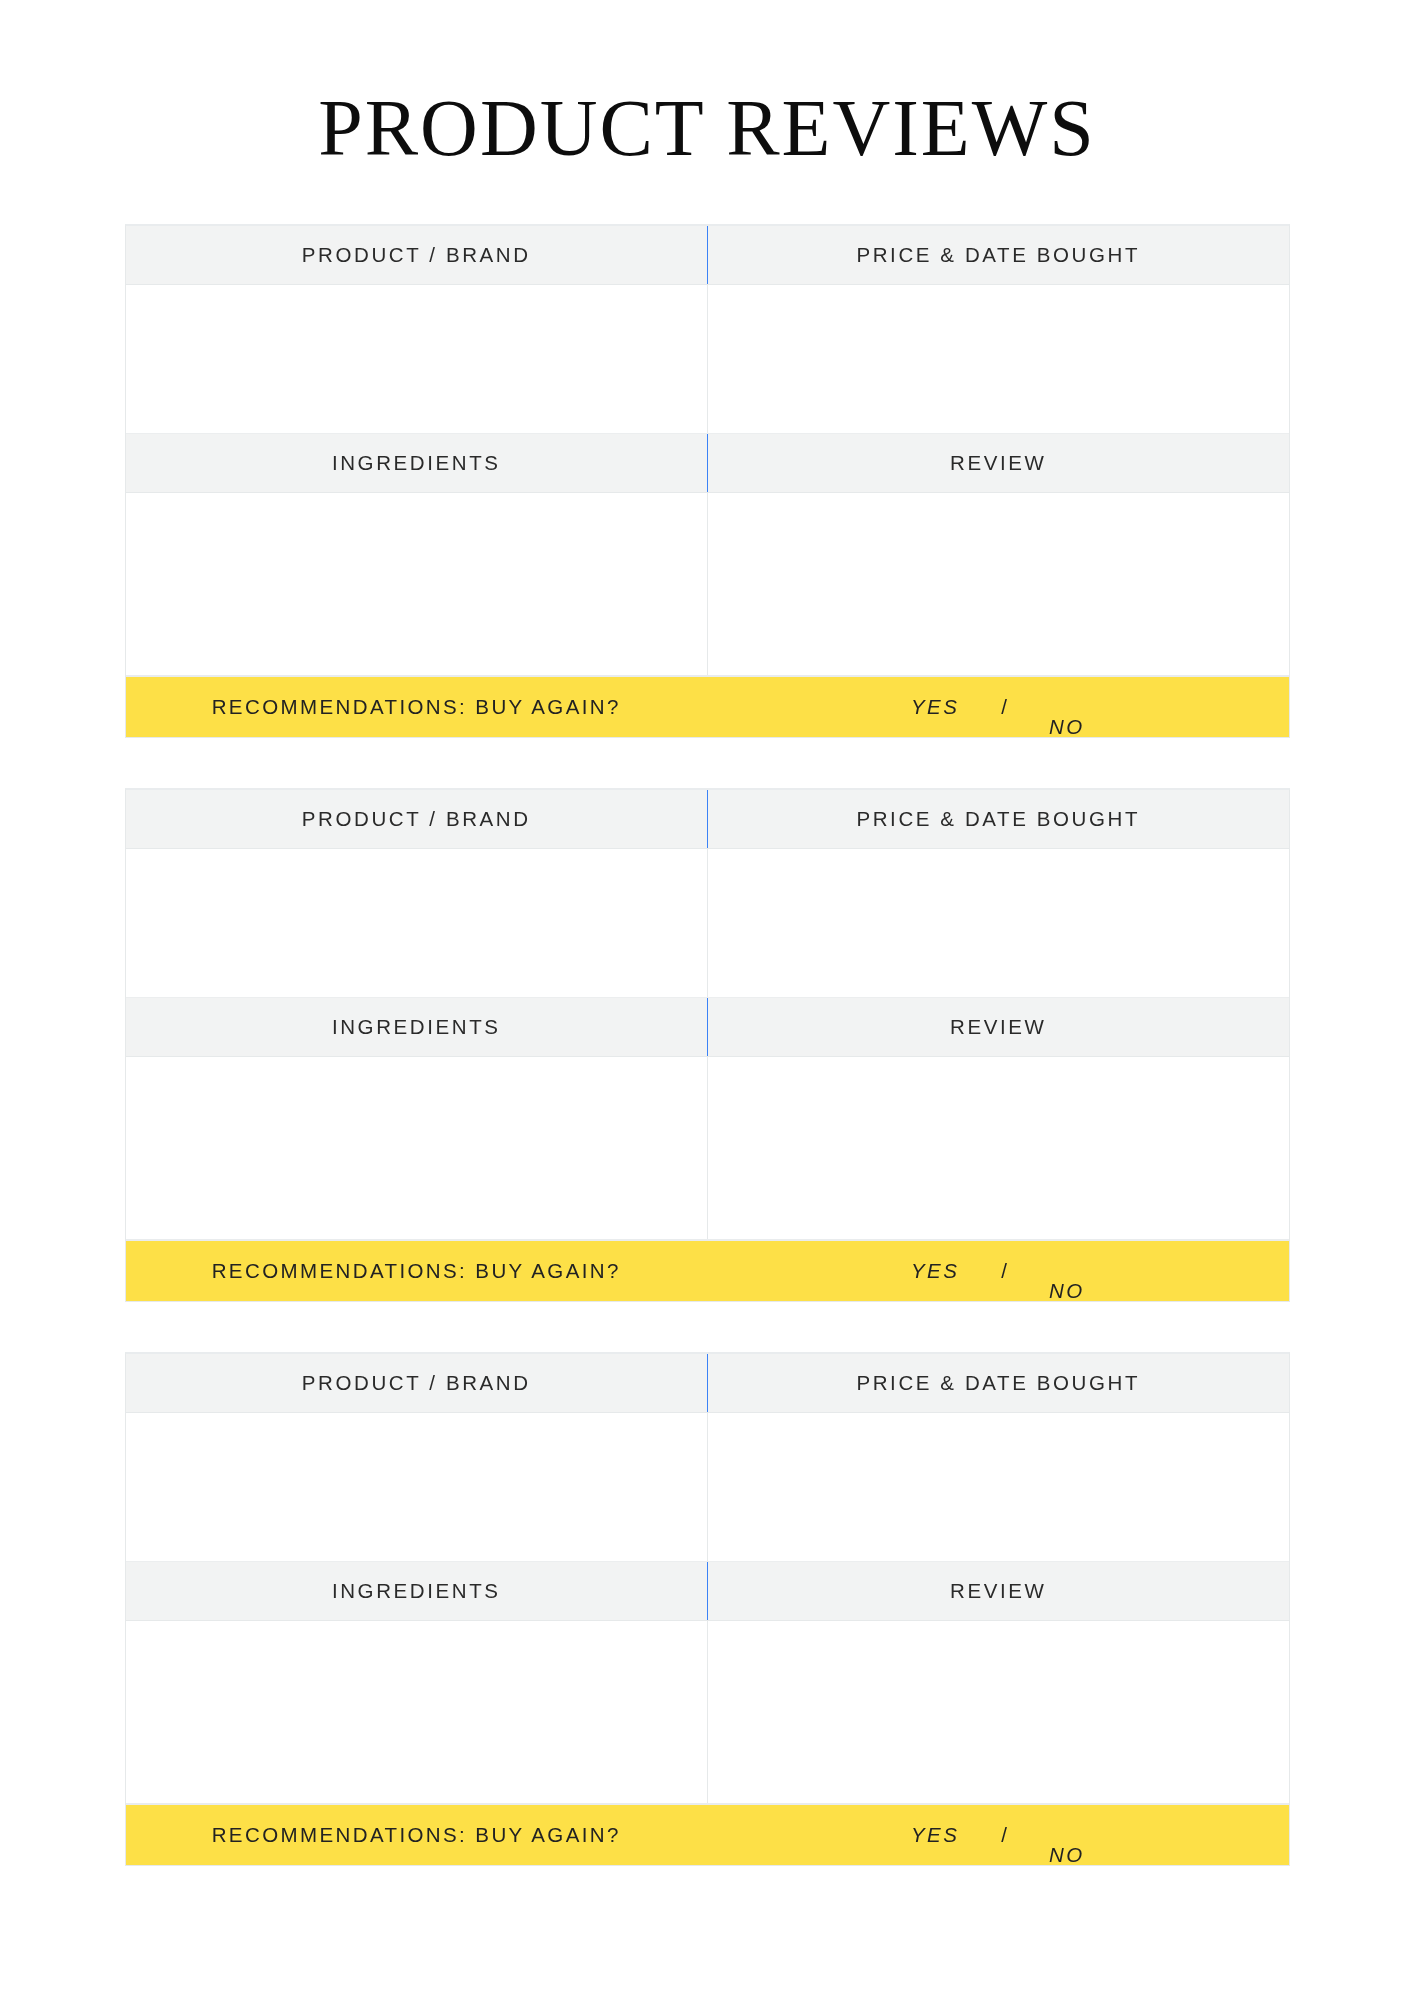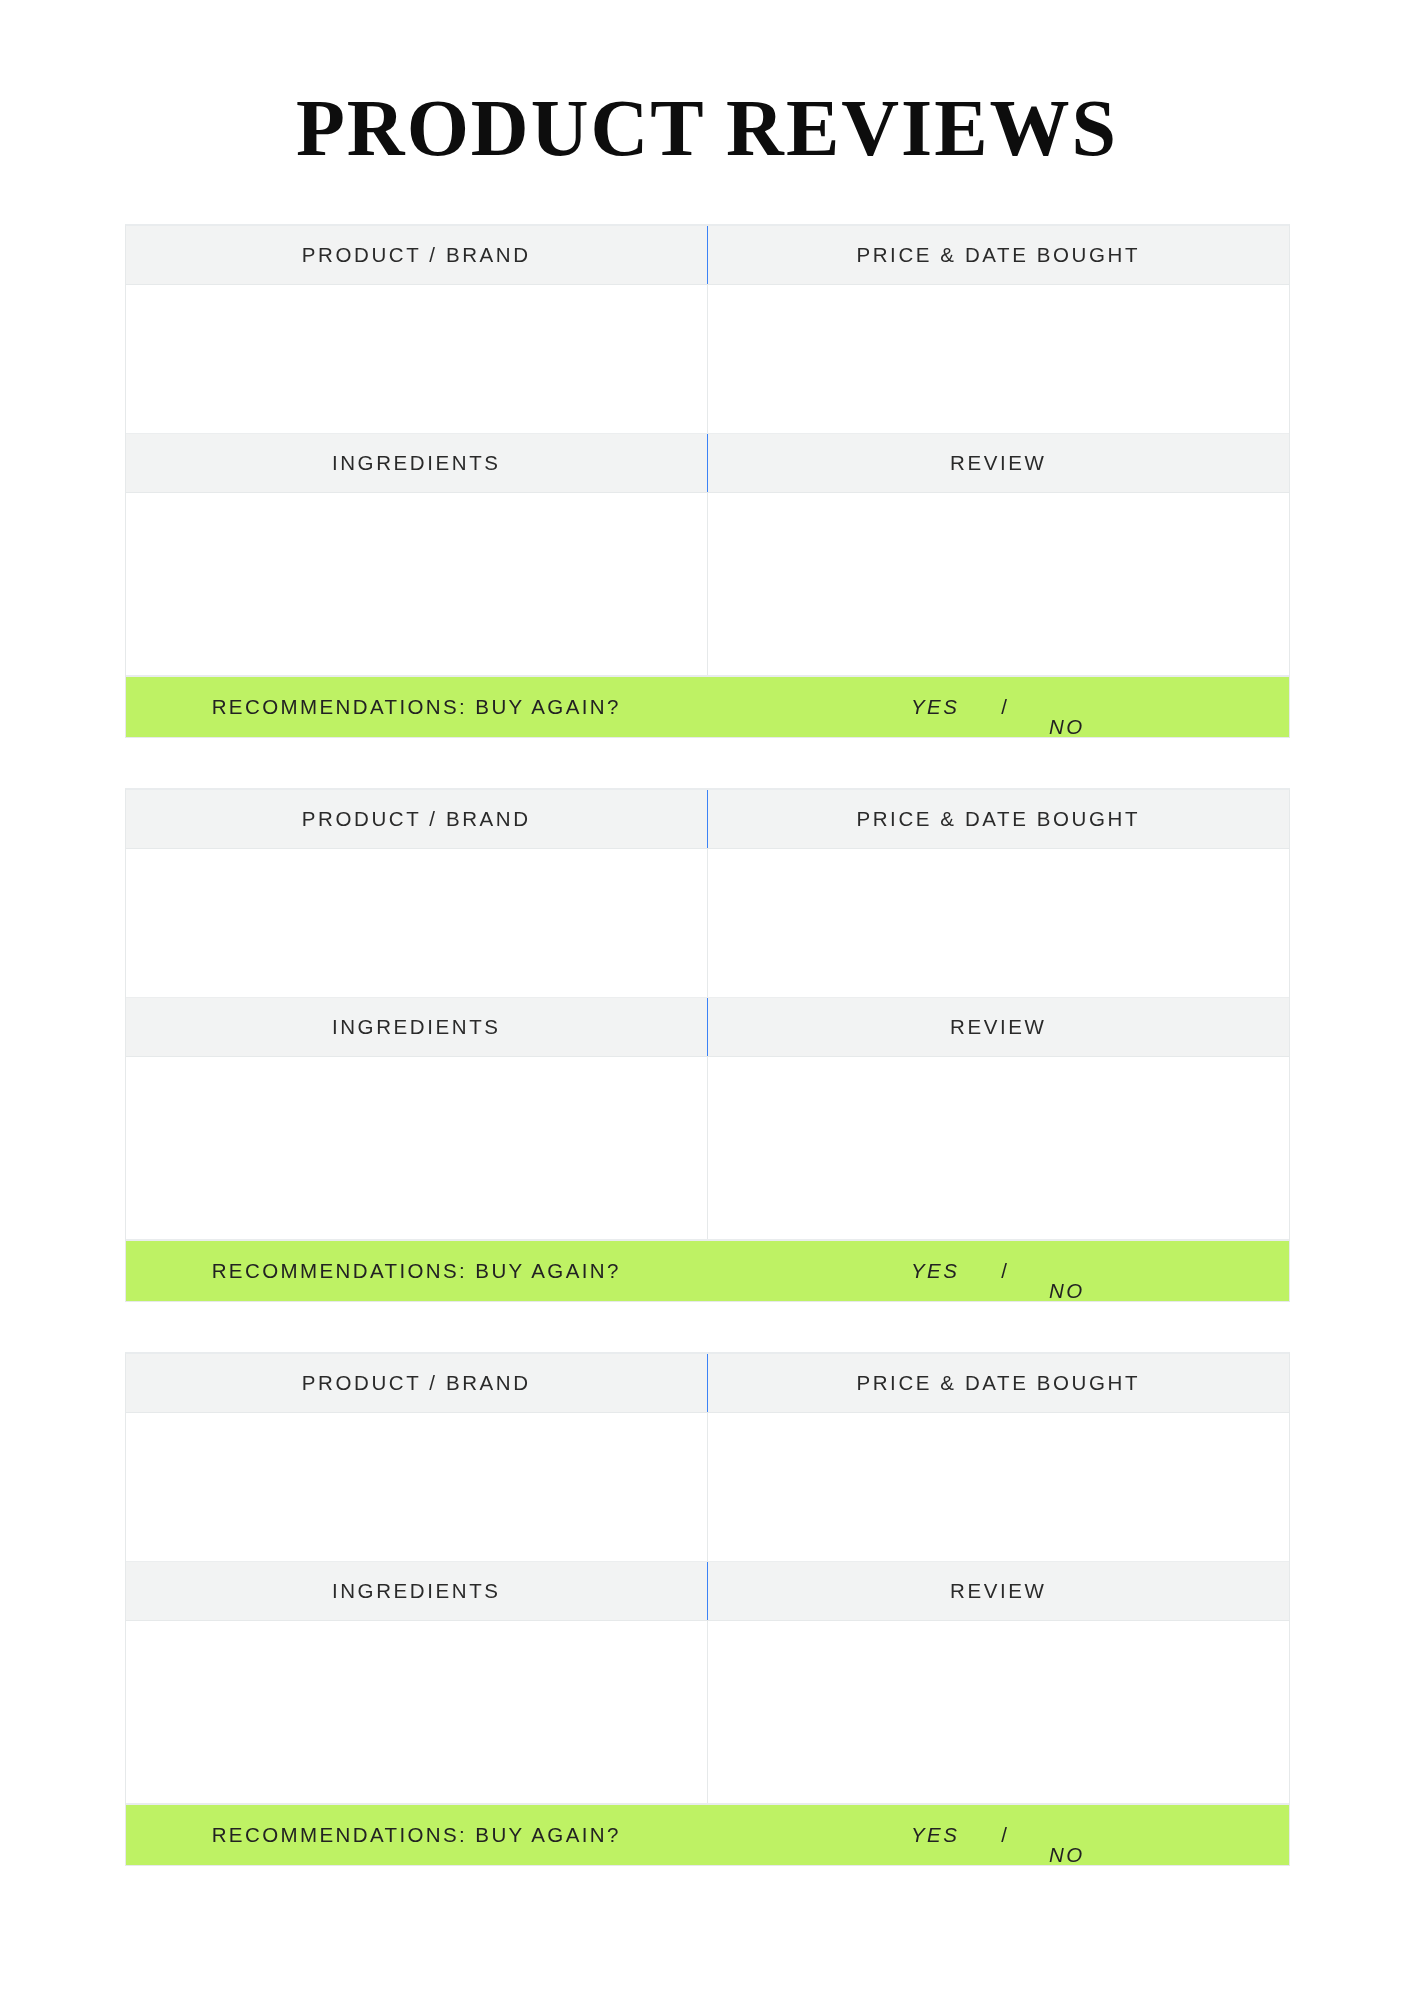--- a/index.html
+++ b/index.html
@@ -22,21 +22,21 @@
     width: 1414px;
     height: 2000px;
     background: #ffffff;
     overflow: hidden;
   }
 
   
   .page-title {
     text-align: center;
     font-family: "Liberation Serif", serif;
-    font-weight: 700;
+    font-weight: 400;
     font-size: 80px;
     line-height: 1;
     letter-spacing: 2px;
     color: #0d0d0d;
     padding-top: 88px;
     padding-bottom: 0;
     white-space: nowrap;
   }
 
   
@@ -110,21 +110,21 @@
   .fill-row.fill-b {
     border-bottom: 2px solid #e9ecee;
   }
 
   
   .rec-row {
     display: flex;
     width: 100%;
     height: 60px;
     align-items: center;
-    background: #bef264;
+    background: #fde047;
   }
   .rec-left {
     flex: 0 0 50%;
     max-width: 50%;
     display: flex;
     align-items: center;
     justify-content: center;
   }
   .rec-right {
     flex: 0 0 50%;

